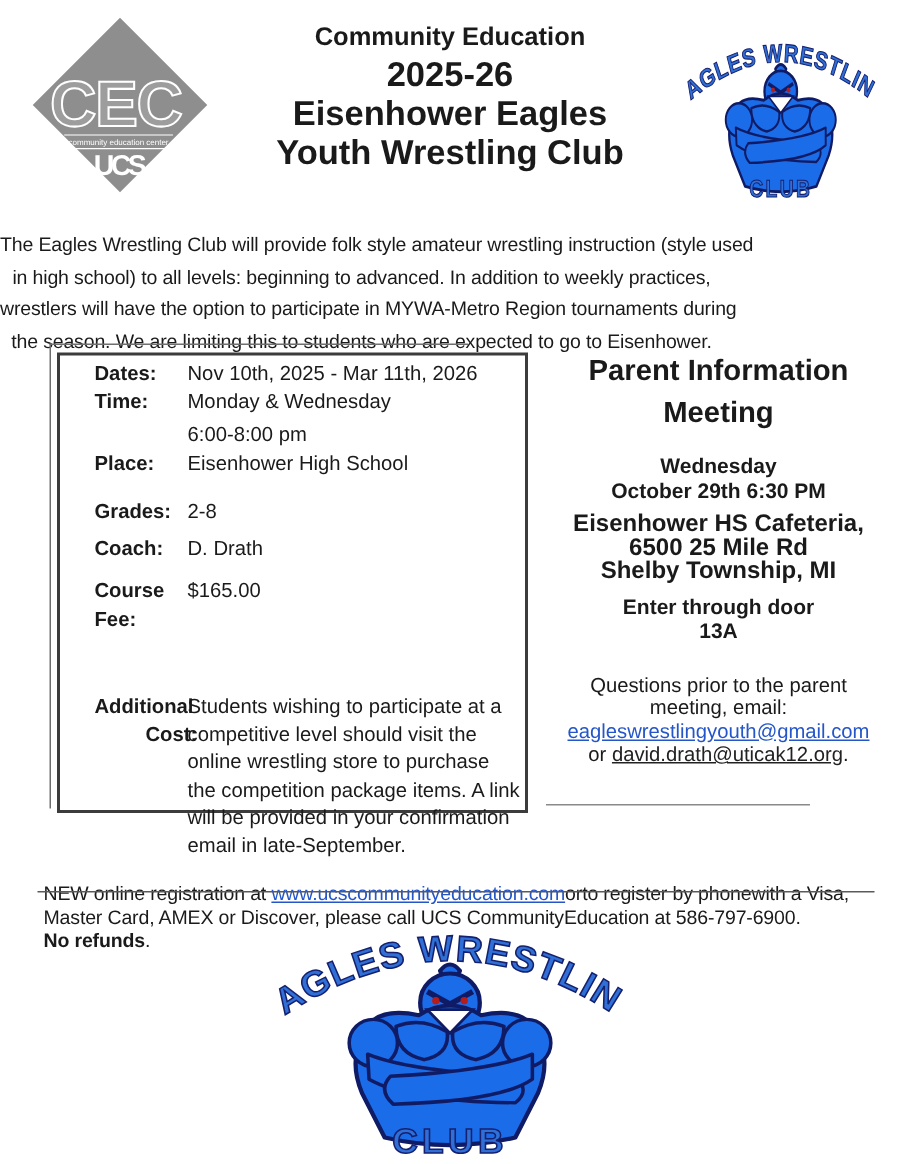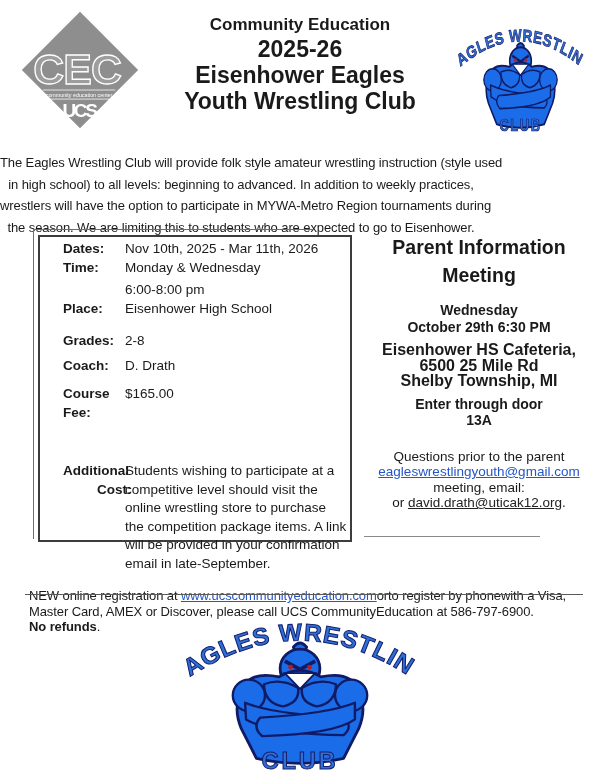--- a/index.html
+++ b/index.html
@@ -174,24 +174,24 @@
       <div>Eisenhower HS Cafeteria,</div>
       <div>6500 25 Mile Rd</div>
       <div>Shelby Township, MI</div>
     </div>
     <div class="pm-door">
       <div>Enter through door</div>
       <div>13A</div>
     </div>
     <div class="pm-q">
       <div>Questions prior to the parent</div>
+      <div>meeting, email:</div>
       <div>
         <a class="link">eagleswrestlingyouth@gmail.com</a>
       </div>
-      <div>meeting, email:</div>
       <div>
         <span>or </span><a class="link-dark">david.drath@uticak12.org</a><span>.</span>
       </div>
     </div>
     <div class="q-rule"></div>
   </div>
 
   <div class="reg">
     <div>
       <span>NEW online registration at </span><a class="link">www.ucscommunityeducation.com</a><span>orto register by phonewith a Visa,</span>

